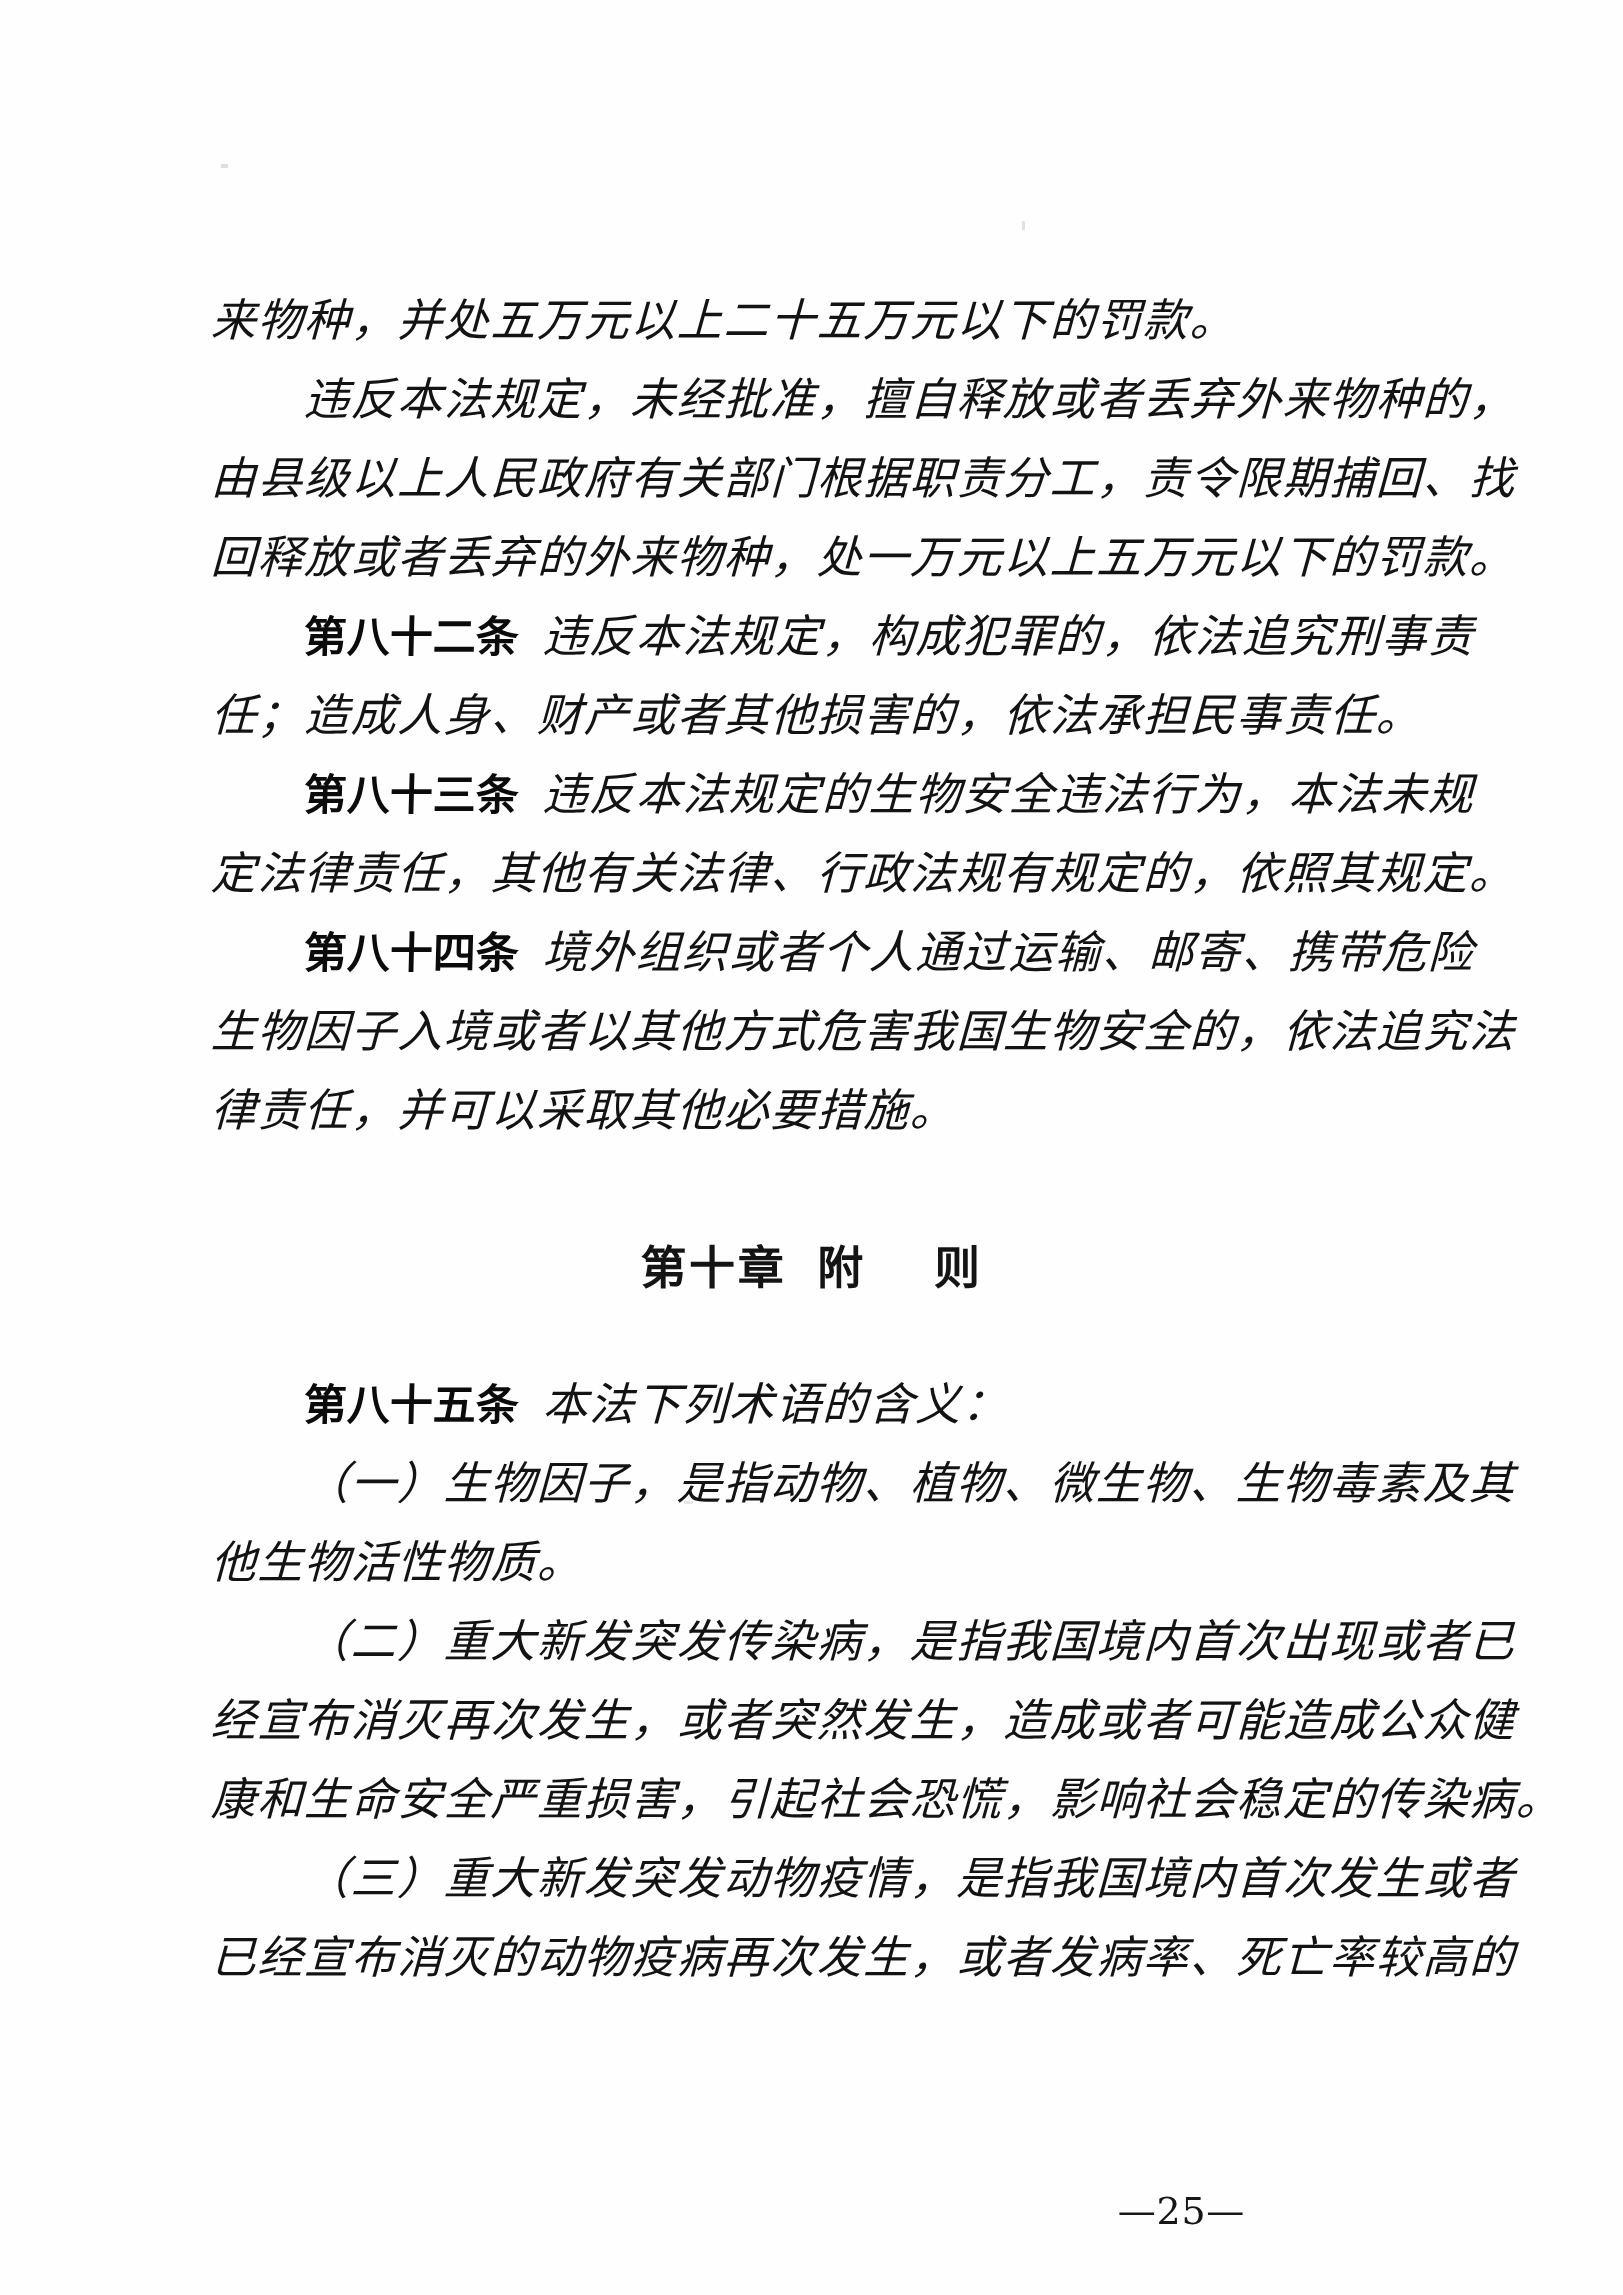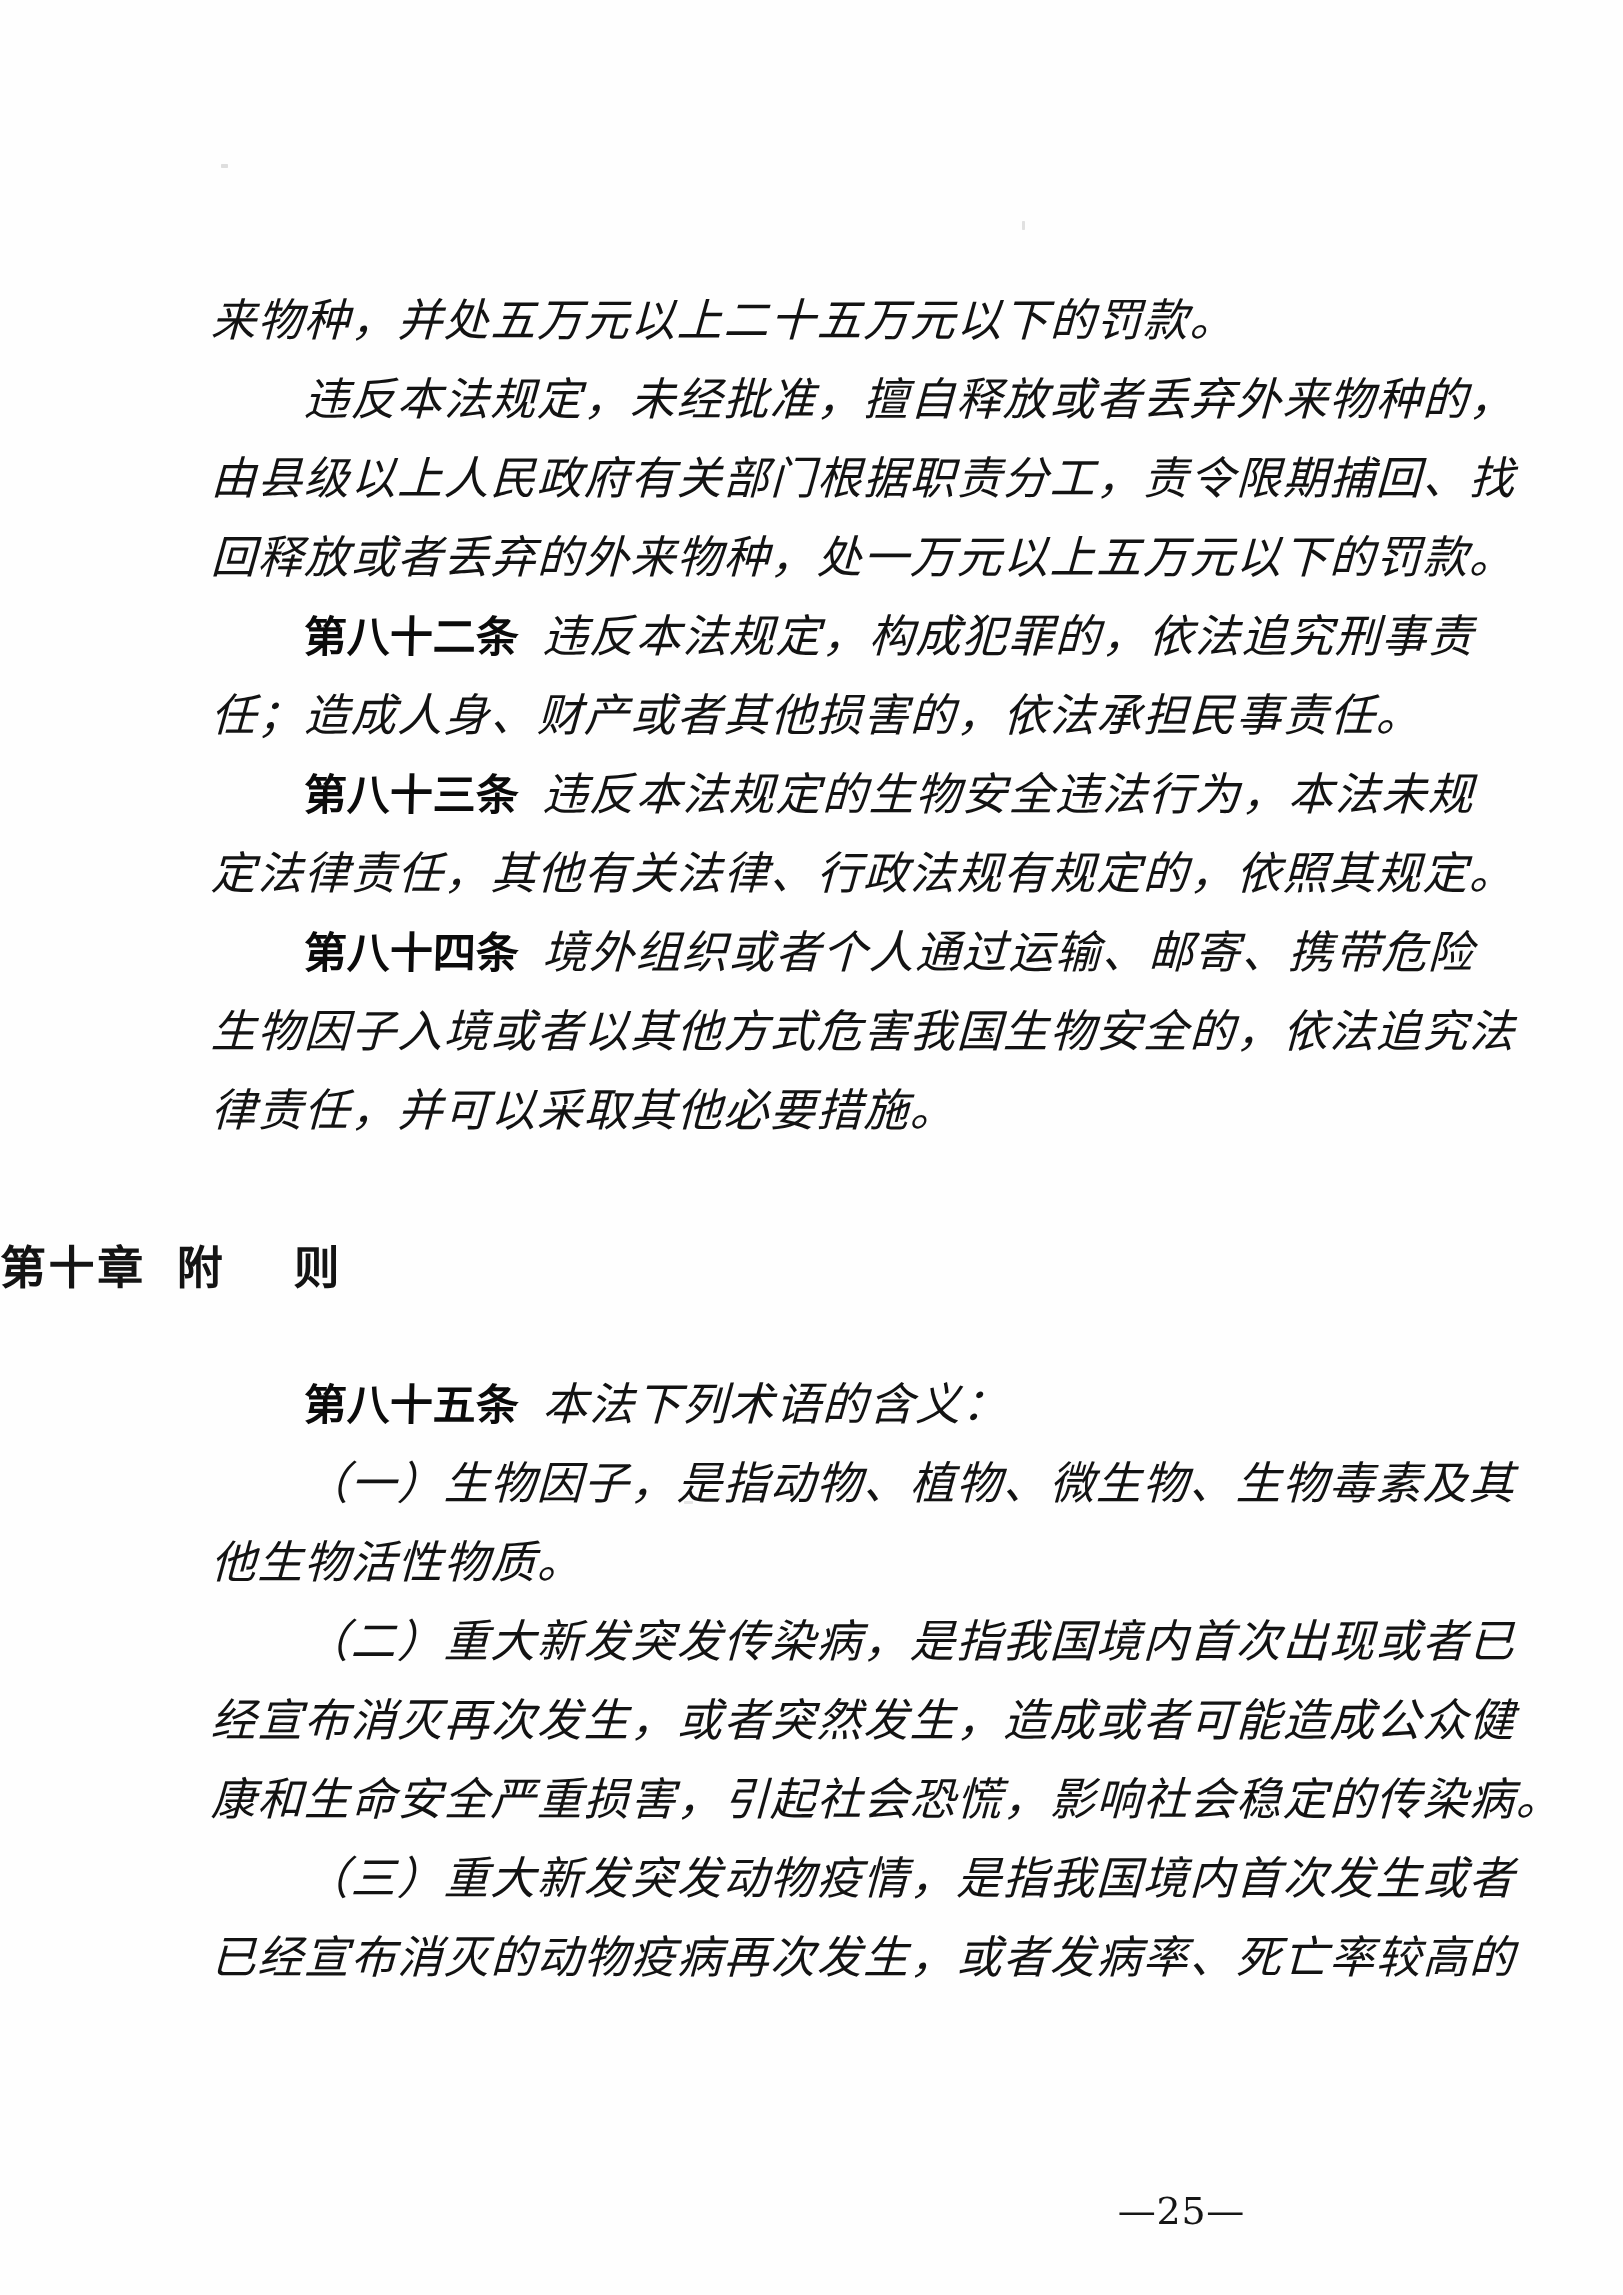--- a/index.html
+++ b/index.html
@@ -95,21 +95,21 @@
     color: #0b0b0b;
     margin-right: 23.6px;
   }
 
   
   .chapter {
     position: absolute;
     left: 0;
     top: 1231px;
     width: 1623px;
-    text-align: left;
+    text-align: center;
     font-family: "DejaVu Sans", "Liberation Sans", sans-serif;
     font-weight: 700;
     font-size: 46px;
     letter-spacing: 2.6px;
     color: #141414;
   }
   .chapter .wsp { display: inline-block; width: 31px; }
   .chapter .wsp-wide { display: inline-block; width: 68px; }
 
   

